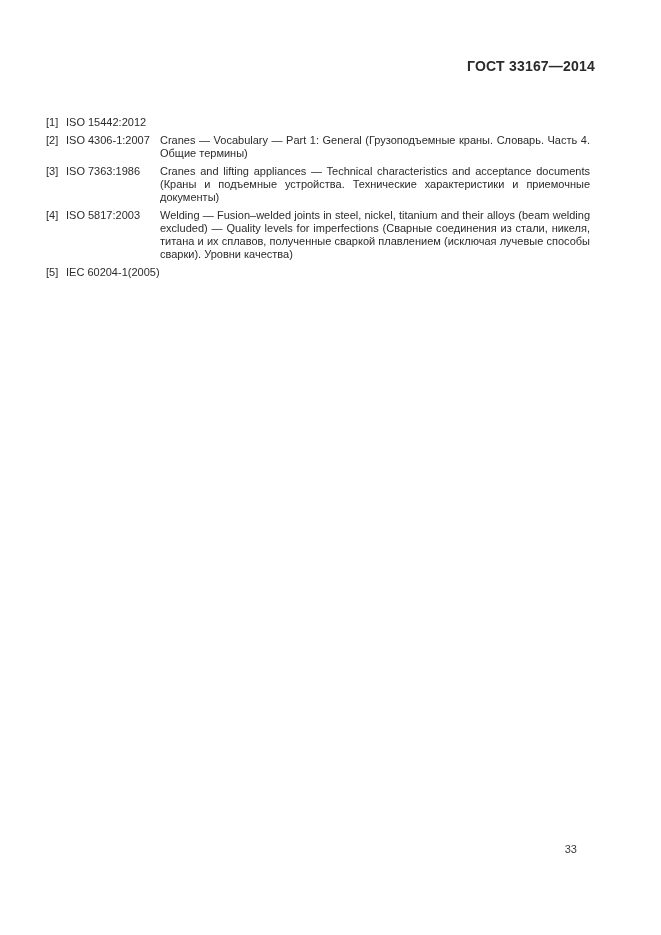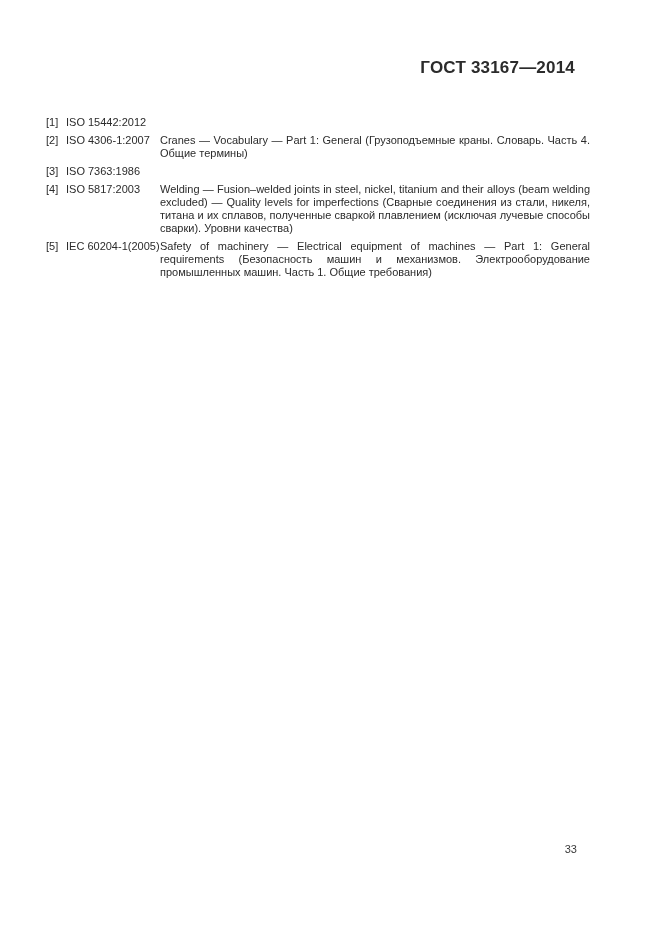--- a/index.html
+++ b/index.html
@@ -14,22 +14,22 @@
     height: 935px;
     background: #ffffff;
     font-family: "Liberation Sans", sans-serif;
     color: #2b2b2b;
     overflow: hidden;
   }
 
   .doc-code {
     position: absolute;
     top: 58px;
-    right: 86px;
-    font-size: 17px;
+    right: 66px;
+    font-size: 14px;
     font-weight: bold;
     letter-spacing: 0.2px;
   }
 
   .page-title {
     position: absolute;
     top: 88px;
     left: 46px;
     width: 520px;
     text-align: center;
@@ -94,31 +94,31 @@
 
     <div class="bib-entry">
       <span class="bib-ref">[2]</span>
       <span class="bib-standard">ISO 4306-1:2007</span>
       <span class="bib-desc">Cranes — Vocabulary — Part 1: General (Грузоподъемные краны. Словарь. Часть 4. Общие термины)</span>
     </div>
 
     <div class="bib-entry">
       <span class="bib-ref">[3]</span>
       <span class="bib-standard">ISO 7363:1986</span>
+      <span class="bib-desc">Cranes and lifting appliances — Technical characteristics and acceptance documents (Краны и подъемные устройства. Технические характеристики и приемочные документы)</span>
     </div>
 
     <div class="bib-entry">
       <span class="bib-ref">[4]</span>
       <span class="bib-standard">ISO 5817:2003</span>
       <span class="bib-desc">Welding — Fusion–welded joints in steel, nickel, titanium and their alloys (beam welding excluded) — Quality levels for imperfections (Сварные соединения из стали, никеля, титана и их сплавов, полученные сваркой плавлением (исключая лучевые способы сварки). Уровни качества)</span>
     </div>
 
     <div class="bib-entry">
       <span class="bib-ref">[5]</span>
       <span class="bib-standard">IEC 60204-1(2005)</span>
-      <span class="bib-desc">Safety of machinery — Electrical equipment of machines — Part 1: General requirements (Безопасность машин и механизмов. Электрооборудование промышленных машин. Часть 1. Общие требования)</span>
     </div>
 
   </div>
 
   <div class="page-number">33</div>
 
 </div>
 
 </body></html>

